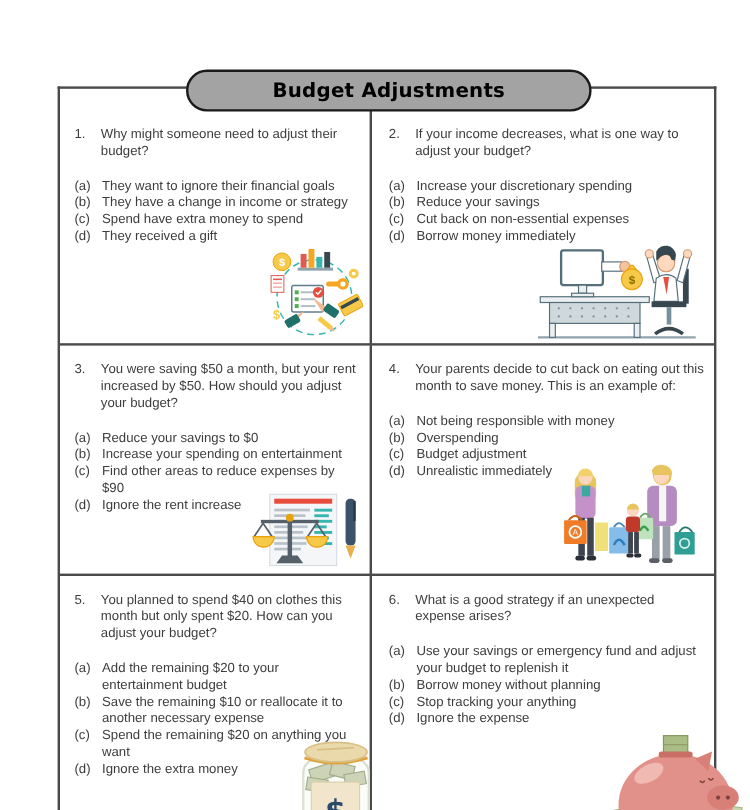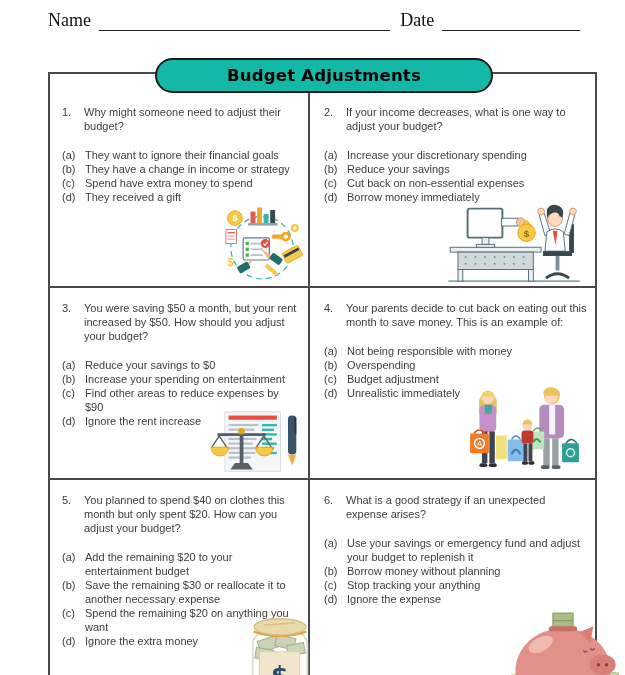--- a/index.html
+++ b/index.html
@@ -10,21 +10,21 @@
               font-family:"Liberation Serif",serif;font-size:18px;color:#111;}
   .hlabel{padding-right:8px;}
   .hlabel2{padding:0 8px 0 10px;}
   .hline{border-bottom:1.5px solid #222;height:20px;}
   .name-line{width:292px;}
   .date-line{width:138px;}
   
   .qbox{position:absolute;left:48px;top:72px;width:549px;height:603px;
         border:2px solid #4a4a4a;border-bottom:none;box-sizing:border-box;
         display:grid;grid-template-columns:260px 1fr;grid-template-rows:214px 192px 1fr;}
-  .pill{position:absolute;left:105px;top:-16px;width:334px;height:31px;background:#14b8a6;
+  .pill{position:absolute;left:105px;top:-16px;width:334px;height:31px;background:#a3a3a3;
         border:2px solid #1a1a1a;border-radius:18px;z-index:5;display:flex;align-items:center;
         justify-content:center;font-family:"DejaVu Sans",sans-serif;font-weight:bold;
         font-size:16.5px;color:#000;letter-spacing:.2px;}
   .cell{position:relative;box-sizing:border-box;padding:13px 8px 0 12px;
         font-size:11px;line-height:14px;color:#3d3d3d;}
   .c-left{border-right:2px solid #4a4a4a;}
   .rb{border-bottom:2px solid #4a4a4a;}
   .r1{padding-top:31px;}
   .c-right{padding-left:14px;}
   .q{display:grid;grid-template-columns:22px 1fr;}
@@ -36,26 +36,20 @@
   #ill3{right:3px;bottom:3px;width:100px;height:65px;}
   #ill4{right:15px;bottom:0px;width:114px;height:94px;}
   #ill5{left:197px;top:137px;width:67px;height:79px;}
   #ill6{left:186px;top:130px;width:132px;height:81px;}
 </style>
 </head>
 <body>
 
 <div class="sheet">
 
-  <div class="header-row">
-    <span class="hlabel">Name</span>
-    <span class="hline name-line"></span>
-    <span class="hlabel hlabel2">Date</span>
-    <span class="hline date-line"></span>
-  </div>
 
   <div class="qbox">
     <div class="pill">Budget Adjustments</div>
 
     <div class="cell c-left rb r1">
       <div class="q">
         <span>1.</span>
         <span>Why might someone need to adjust their budget?</span>
       </div>
       <div class="opts">
@@ -318,21 +312,21 @@
         <span>5.</span>
         <span>You planned to spend $40 on clothes this month but only spent $20. How can you adjust your budget?</span>
       </div>
       <div class="opts">
         <div class="opt">
             <span>(a)</span>
             <span>Add the remaining $20 to your entertainment budget</span>
           </div>
         <div class="opt">
             <span>(b)</span>
-            <span>Save the remaining $30 or reallocate it to another necessary expense</span>
+            <span>Save the remaining $10 or reallocate it to another necessary expense</span>
           </div>
         <div class="opt">
             <span>(c)</span>
             <span>Spend the remaining $20 on anything you want</span>
           </div>
         <div class="opt">
             <span>(d)</span>
             <span>Ignore the extra money</span>
           </div>
       </div>

